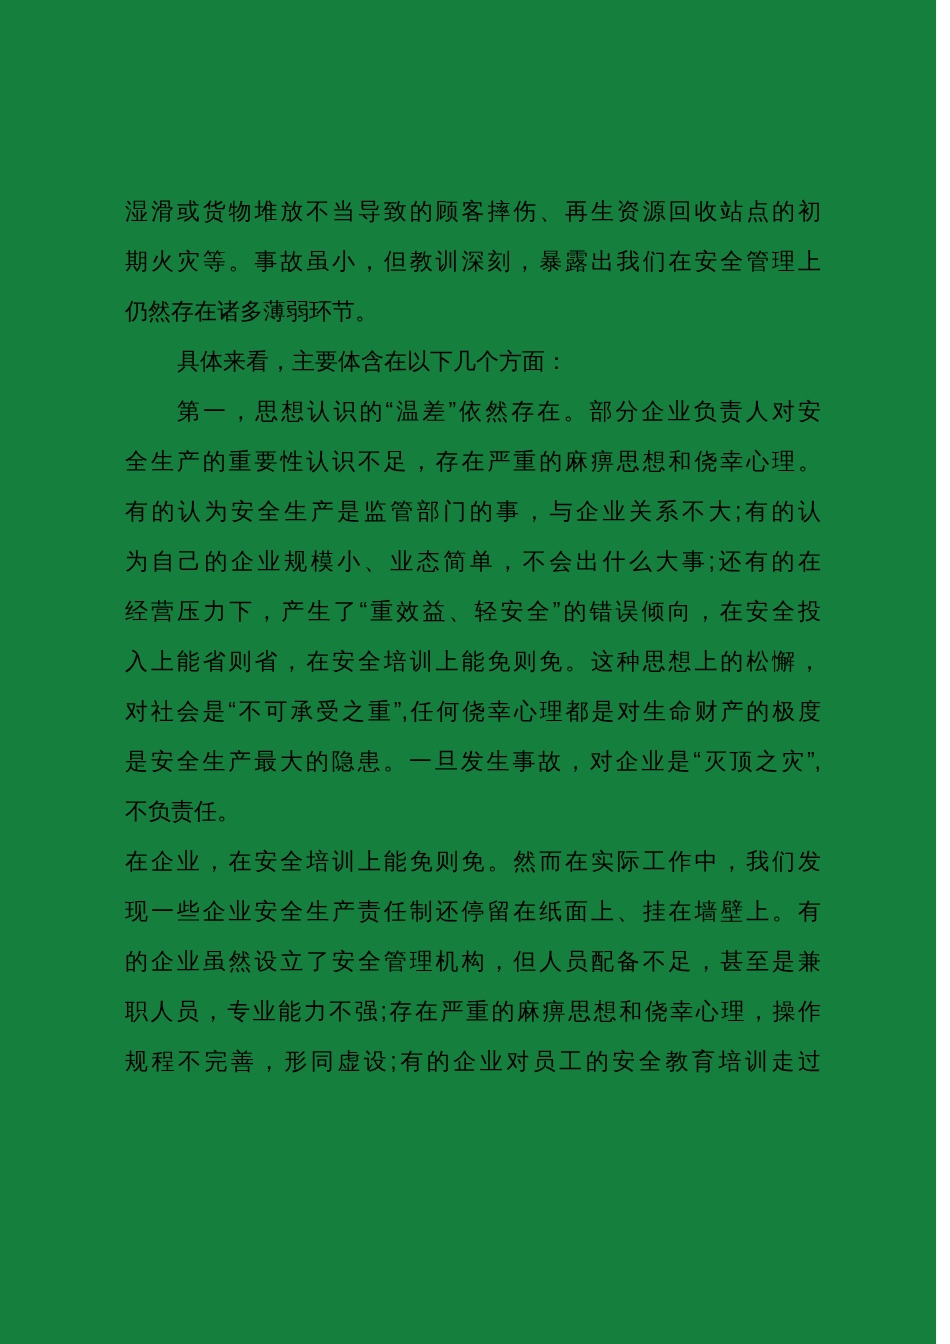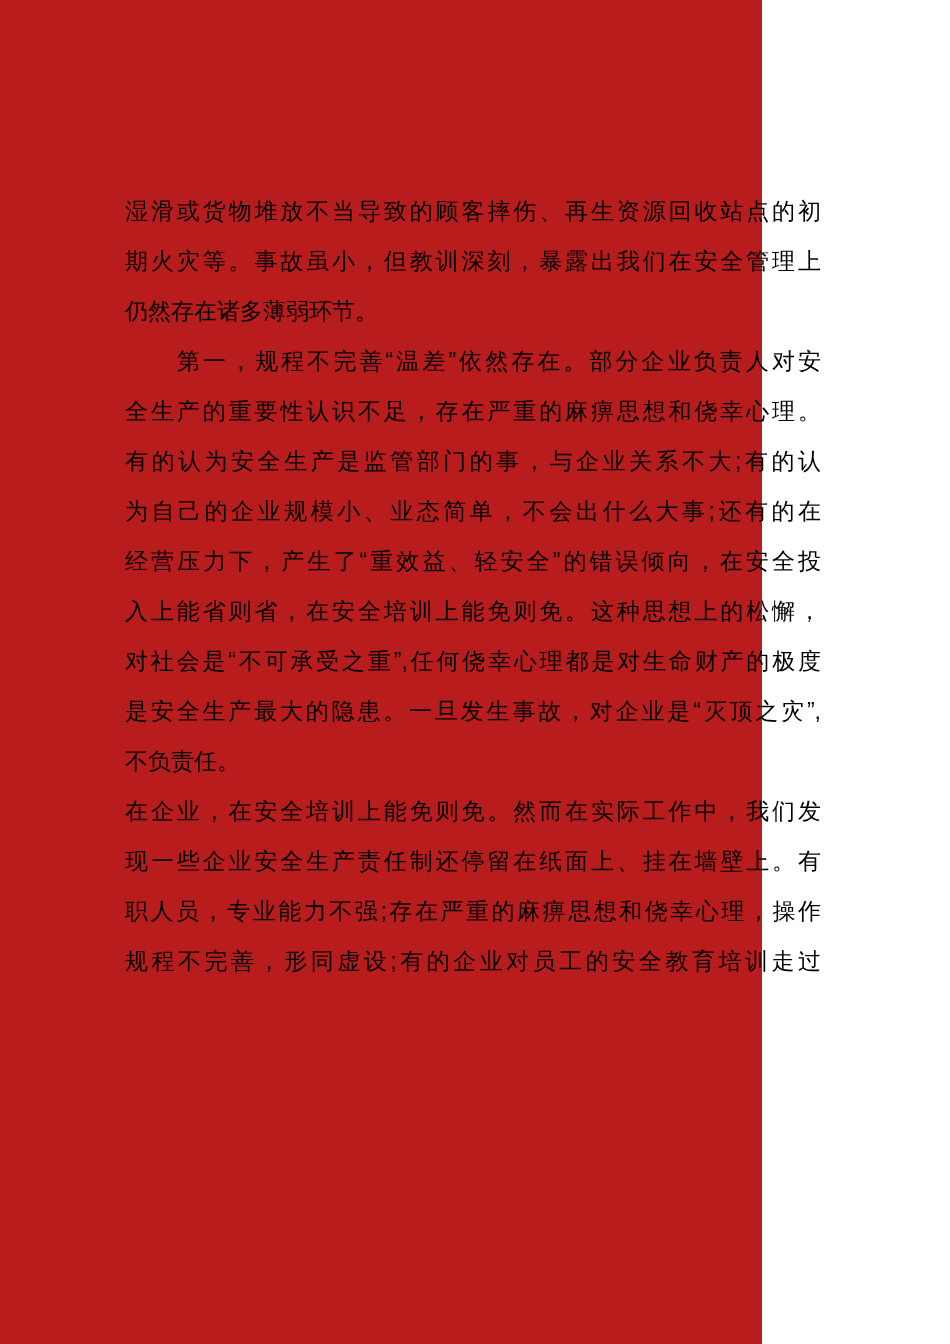--- a/index.html
+++ b/index.html
@@ -11,23 +11,23 @@
     width: 950px;
     height: 1344px;
     position: relative;
     overflow: hidden;
     font-family: "Liberation Sans", sans-serif;
   }
   .doc-page {
     position: absolute;
     left: 0;
     top: 0;
-    width: 762px;
+    width: 936px;
     height: 1344px;
-    background: #b91c1c;
+    background: #15803d;
   }
   .text-block {
     position: absolute;
     left: 125px;
     top: 186px;
     width: 696px;
     color: #000000;
     font-size: 23px;
     line-height: 50px;
   }
@@ -49,30 +49,32 @@
 </head>
 <body>
 
 <div class="doc-page">
   <div class="text-block">
 
     <div class="ln">湿滑或货物堆放不当导致的顾客摔伤、再生资源回收站点的初</div>
     <div class="ln">期火灾等。事故虽小，但教训深刻，暴露出我们在安全管理上</div>
     <div class="ln end">仍然存在诸多薄弱环节。</div>
 
+    <div class="ln ind end">具体来看，主要体含在以下几个方面：</div>
 
-    <div class="ln ind">第一，规程不完善“温差”依然存在。部分企业负责人对安</div>
+    <div class="ln ind">第一，思想认识的“温差”依然存在。部分企业负责人对安</div>
     <div class="ln">全生产的重要性认识不足，存在严重的麻痹思想和侥幸心理。</div>
     <div class="ln">有的认为安全生产是监管部门的事，与企业关系不大;有的认</div>
     <div class="ln">为自己的企业规模小、业态简单，不会出什么大事;还有的在</div>
     <div class="ln">经营压力下，产生了“重效益、轻安全”的错误倾向，在安全投</div>
     <div class="ln">入上能省则省，在安全培训上能免则免。这种思想上的松懈，</div>
     <div class="ln">对社会是“不可承受之重”,任何侥幸心理都是对生命财产的极度</div>
     <div class="ln">是安全生产最大的隐患。一旦发生事故，对企业是“灭顶之灾”,</div>
     <div class="ln end">不负责任。</div>
 
     <div class="ln">在企业，在安全培训上能免则免。然而在实际工作中，我们发</div>
     <div class="ln">现一些企业安全生产责任制还停留在纸面上、挂在墙壁上。有</div>
+    <div class="ln">的企业虽然设立了安全管理机构，但人员配备不足，甚至是兼</div>
     <div class="ln">职人员，专业能力不强;存在严重的麻痹思想和侥幸心理，操作</div>
     <div class="ln">规程不完善，形同虚设;有的企业对员工的安全教育培训走过</div>
 
   </div>
 </div>
 
 </body></html>

